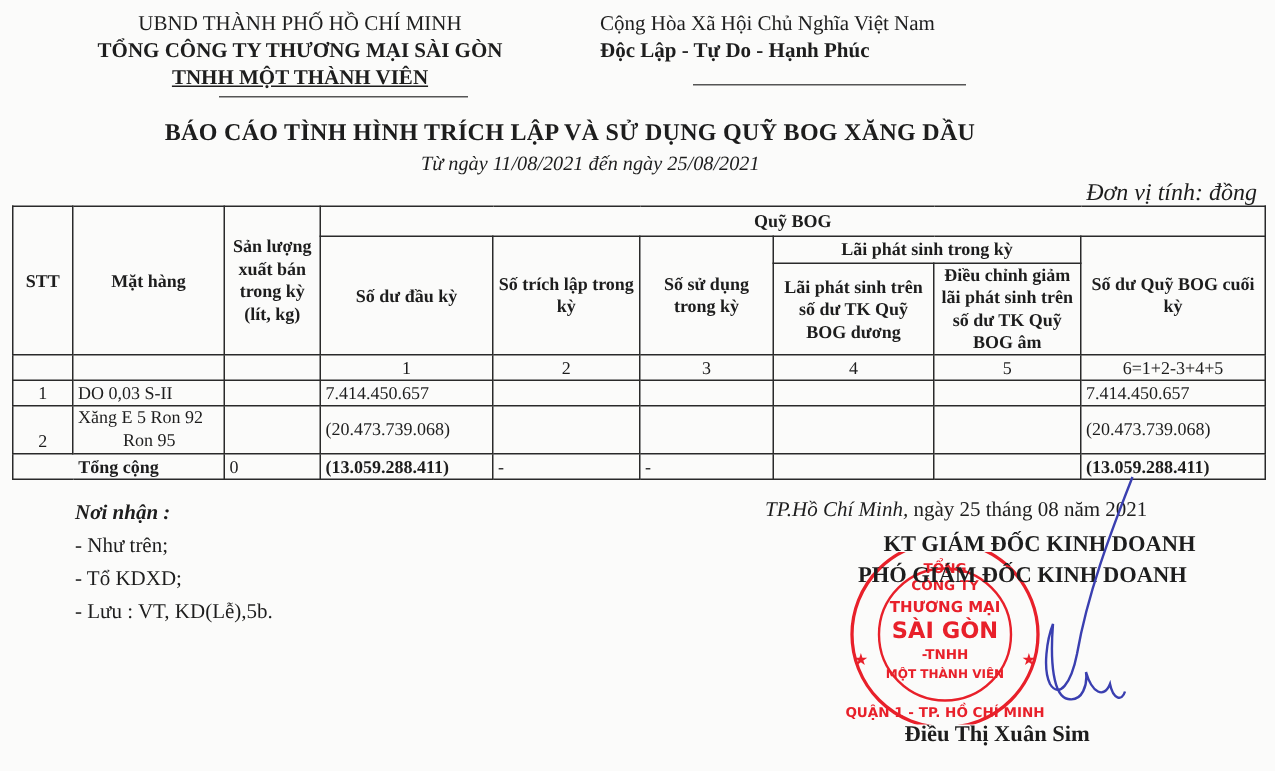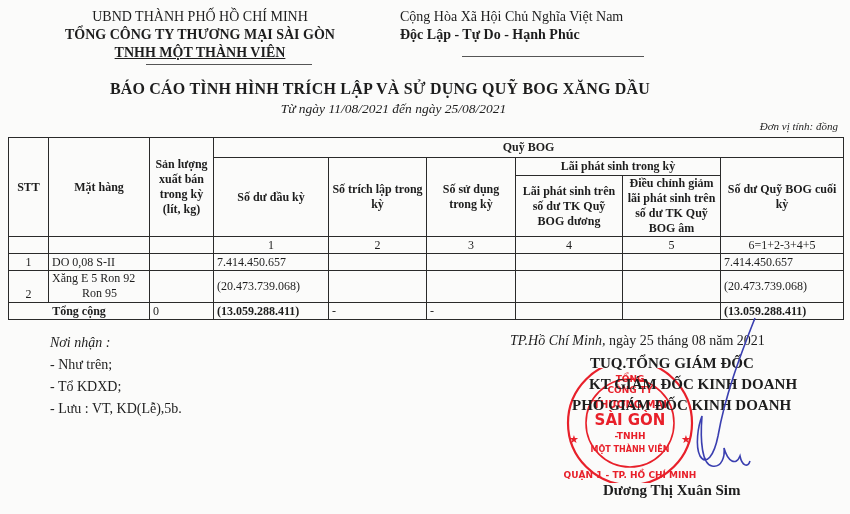--- a/index.html
+++ b/index.html
@@ -10,34 +10,34 @@
   .hdr-left .l1 { font-size:14px; line-height:18px; }
   .hdr-left .l2 { font-size:14px; font-weight:bold; line-height:18px; }
   .hdr-left .l3 { font-size:14px; font-weight:bold; line-height:18px;text-decoration:underline; }
   .hdr-left .uline { position:absolute; left:106px; top:56px; width:166px; border-top:1px solid #555; }
   .hdr-right { left:400px; top:8px; width:270px; text-align:left; }
   .hdr-right .r1 { font-size:14px; line-height:18px; }
   .hdr-right .r2 { font-size:14px; font-weight:bold; line-height:18px; }
   .hdr-right .uline { position:absolute; left:62px; top:48px; width:182px; border-top:1px solid #555; }
   .title { left:0; top:80px; width:760px; text-align:center; font-size:16px; font-weight:bold; letter-spacing:0.2px; }
   .subtitle { left:0; top:101px; width:787px; text-align:center; font-size:13.5px; font-style:italic; }
-  .unit { right:12px; top:120px; font-size:11px; font-style:italic; }
+  .unit { right:12px; top:120px; font-size:16px; font-style:italic; }
 
   table.report { position:absolute; left:8px; top:137px; border-collapse:collapse; table-layout:fixed;
                  font-size:12px; }
   table.report td, table.report th { border:1px solid #2a2a2a; padding:0 3px; overflow:hidden; }
   table.report th { font-weight:bold; text-align:center; line-height:15px; }
   .c { text-align:center; }
   .r { text-align:left; }
   .l { text-align:left; }
   .b { font-weight:bold; }
   .num-row td { text-align:center; }
 
   .recv { left:50px; top:333px; font-size:14px; line-height:20px; }
-  .recv .h { font-weight:normal; font-style:italic; }
+  .recv .h { font-weight:bold; font-style:italic; }
   .recv div { margin-bottom:2px; }
   .sign-date { left:510px; top:333px; font-size:14px; }
   .sign-date .place { font-style:italic; }
   .sign-block { left:560px; top:353px; font-size:15px; font-weight:bold; line-height:21px; width:290px; }
   .sign-block .s1 { padding-left:30px; }
   .sign-block .s2 { padding-left:29px; }
   .sign-block .s3 { padding-left:12px; }
   .signer { left:603px; top:482px; font-size:15px; font-weight:bold; }
   .stamp { left:562px; top:368px; width:140px; height:115px; }
   .signature { left:640px; top:316px; width:120px; height:160px; }
@@ -98,21 +98,21 @@
     <td></td>
     <td>1</td>
     <td>2</td>
     <td>3</td>
     <td>4</td>
     <td>5</td>
     <td>6=1+2-3+4+5</td>
   </tr>
   <tr style="height:17px">
     <td class="c">1</td>
-    <td class="l">DO 0,08 S-II</td>
+    <td class="l">DO 0,03 S-II</td>
     <td class="r"></td>
     <td class="r">7.414.450.657</td>
     <td class="r"></td>
     <td class="r"></td>
     <td class="r"></td>
     <td class="r"></td>
     <td class="r">7.414.450.657</td>
   </tr>
   <tr style="height:32px">
     <td class="c" style="vertical-align:bottom">2</td>
@@ -164,22 +164,21 @@
     <text x="68" y="57" font-size="15">SÀI GÒN</text>
     <text x="68" y="71" font-size="9">-TNHH</text>
     <text x="68" y="84" font-size="8">MỘT THÀNH VIÊN</text>
     <text x="12" y="75" font-size="11">★</text>
     <text x="124" y="75" font-size="11">★</text>
     <text x="68" y="110" font-size="9">QUẬN 1 - TP. HỒ CHÍ MINH</text>
   </g>
 </svg>
 
 <div class="abs sign-block">
-  <div class="s1">TUQ.TỔNG GIÁM ĐỐC</div>
   <div class="s2">KT GIÁM ĐỐC KINH DOANH</div>
   <div class="s3">PHÓ GIÁM ĐỐC KINH DOANH</div>
 </div>
 
 <svg class="abs signature" viewBox="0 0 120 160">
   <path d="M115 2 C 100 40, 85 80, 78 120 C 74 140, 66 150, 60 140 C 55 130, 58 110, 62 100 C 60 125, 62 148, 72 150 C 82 152, 85 140, 84 132 C 88 146, 96 150, 100 140 C 102 150, 108 152, 110 145" fill="none" stroke="#3a3fb0" stroke-width="1.6"></path>
 </svg>
 
-<div class="abs signer">Dương Thị Xuân Sim</div>
+<div class="abs signer">Điều Thị Xuân Sim</div>
 
 </body></html>

